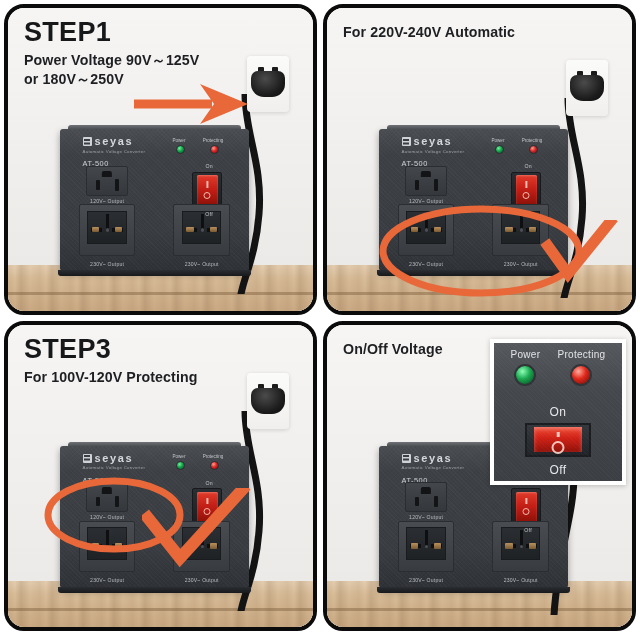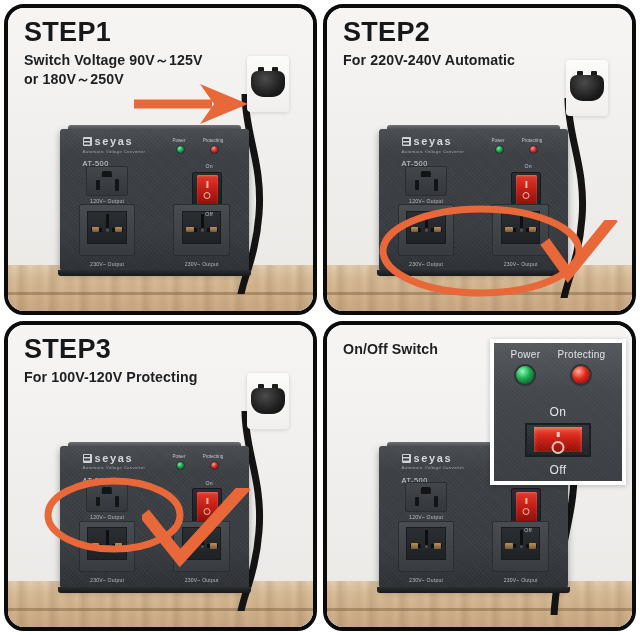--- a/index.html
+++ b/index.html
@@ -436,21 +436,21 @@
   <div class="grid">
 
     <div class="panel">
       <div class="wall"></div>
       <div class="table-top">
           <div class="table-edge"></div>
         </div>
 
       <div class="heading">
         <div class="step-title">STEP1</div>
-        <div class="step-sub">Switch Voltage 90V～125V
+        <div class="step-sub">Power Voltage 90V～125V
 or 180V～250V</div>
       </div>
 
       <div class="wallsocket">
         <div class="ws-slot l"></div>
         <div class="ws-slot r"></div>
         <div class="plug-body"></div>
       </div>
       <svg class="plug-cable" width="120" height="200" style="right:-8px; top:86px;">
         <path d="M44 0 C 44 40, 62 70, 58 120 C 55 160, 44 180, 40 200" stroke="#141414" stroke-width="7" fill="none" stroke-linecap="round"></path>
@@ -523,21 +523,20 @@
       </svg>
     </div>
 
     <div class="panel">
       <div class="wall"></div>
       <div class="table-top">
           <div class="table-edge"></div>
         </div>
 
       <div class="heading">
-        <div class="step-title">STEP2</div>
         <div class="step-sub">For 220V-240V  Automatic</div>
       </div>
 
       <div class="wallsocket" style="top:52px;">
         <div class="ws-slot l"></div>
           <div class="ws-slot r"></div>
         <div class="plug-body"></div>
       </div>
       <svg class="plug-cable" width="120" height="200" style="right:-10px; top:90px;">
         <path d="M46 0 C 46 40, 64 70, 60 120 C 57 160, 46 180, 42 200" stroke="#141414" stroke-width="7" fill="none" stroke-linecap="round"></path>
@@ -693,21 +692,21 @@
       </svg>
     </div>
 
     <div class="panel">
       <div class="wall"></div>
       <div class="table-top">
           <div class="table-edge"></div>
         </div>
 
       <div class="heading">
-        <div class="step-sub">On/Off Switch</div>
+        <div class="step-sub">On/Off Voltage</div>
       </div>
 
       <svg class="plug-cable" width="110" height="140" style="right:4px; top:150px;">
         <path d="M56 0 C 56 40, 40 76, 36 140" stroke="#141414" stroke-width="7" fill="none" stroke-linecap="round"></path>
       </svg>
 
       <div class="device" style="left:17%; top:40%; width:62%; height:47%;">
         <div class="dev-lid"></div>
           <div class="dev-body"></div>
           <div class="dev-base"></div>

